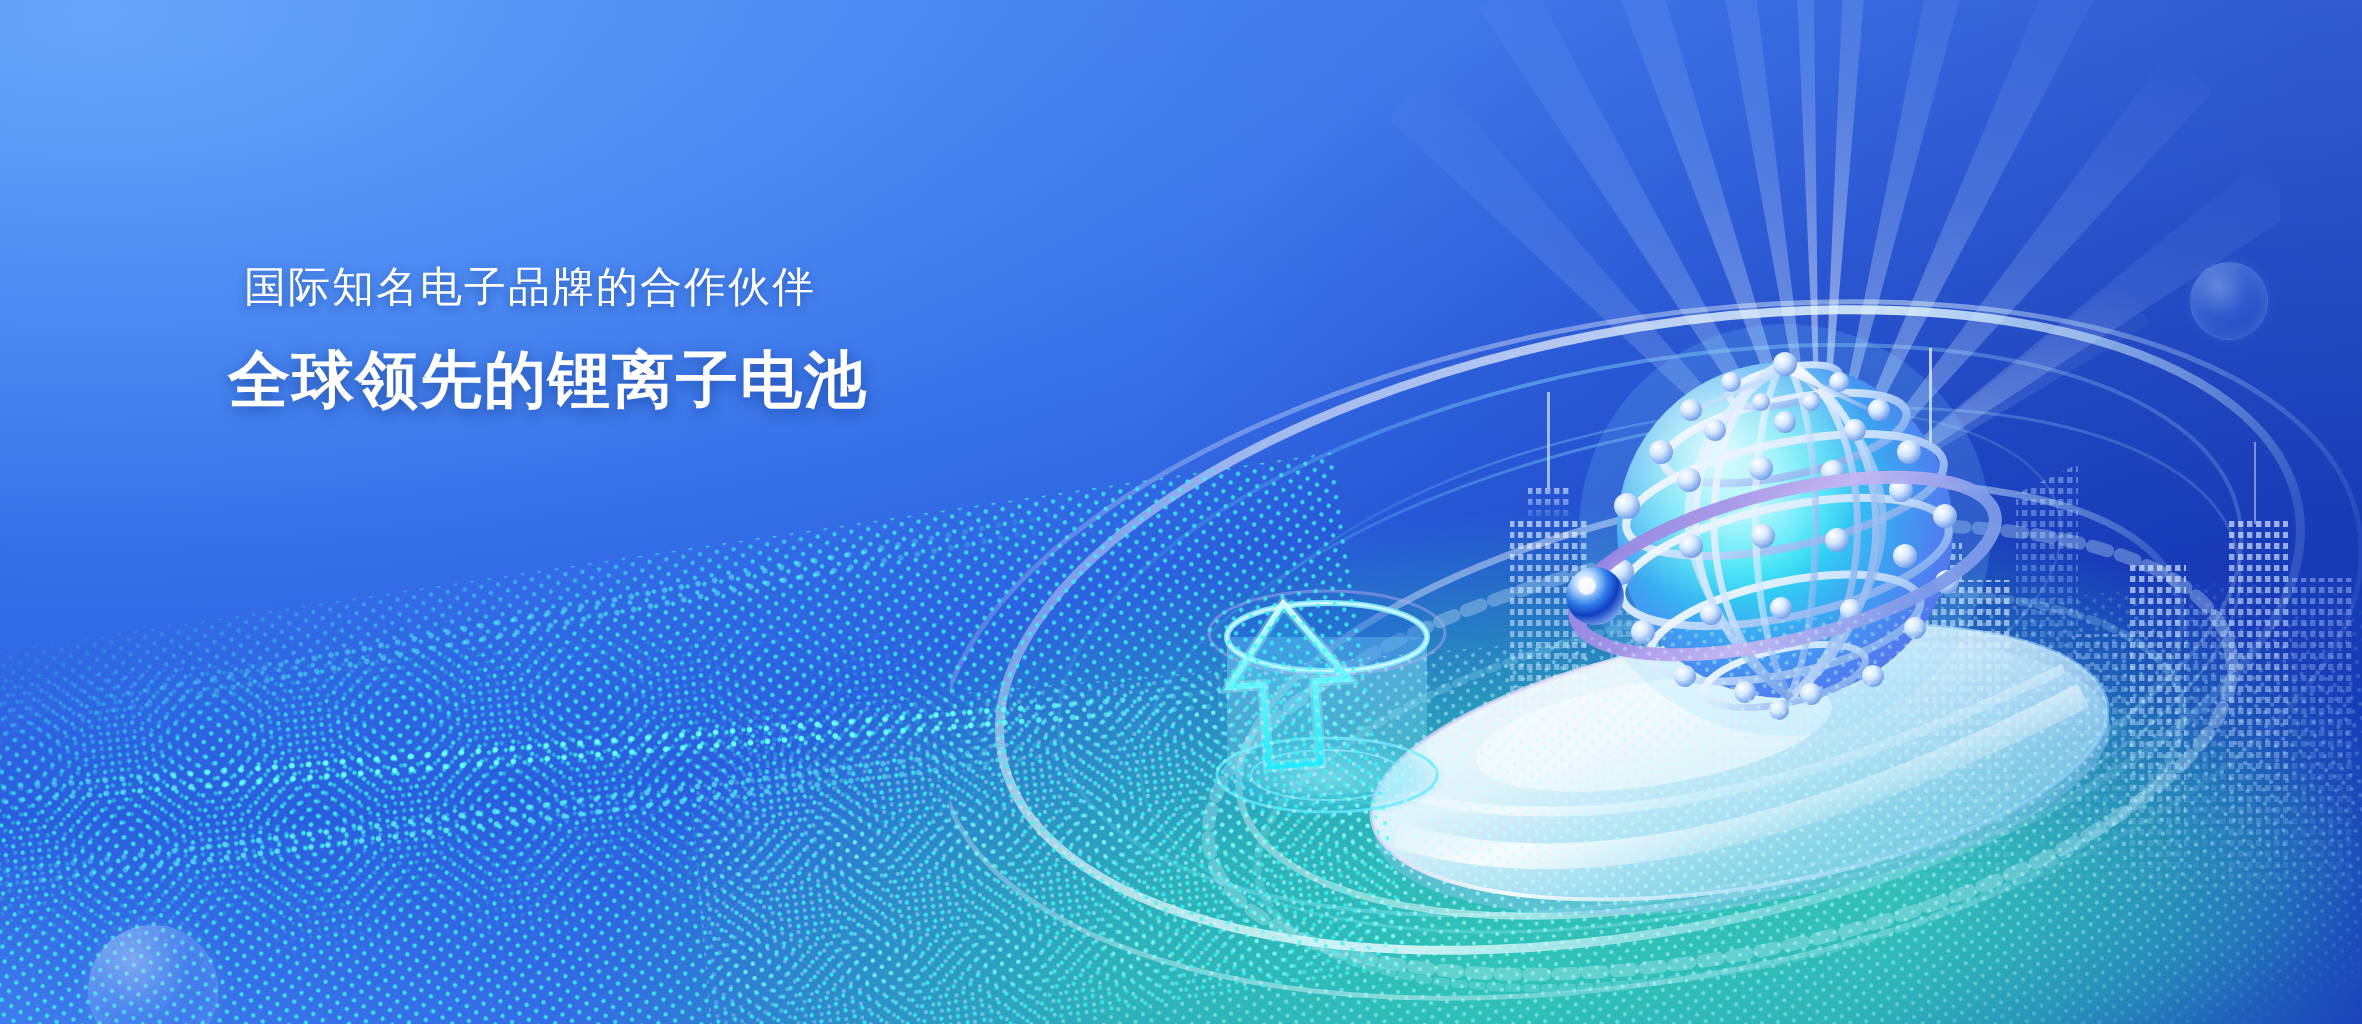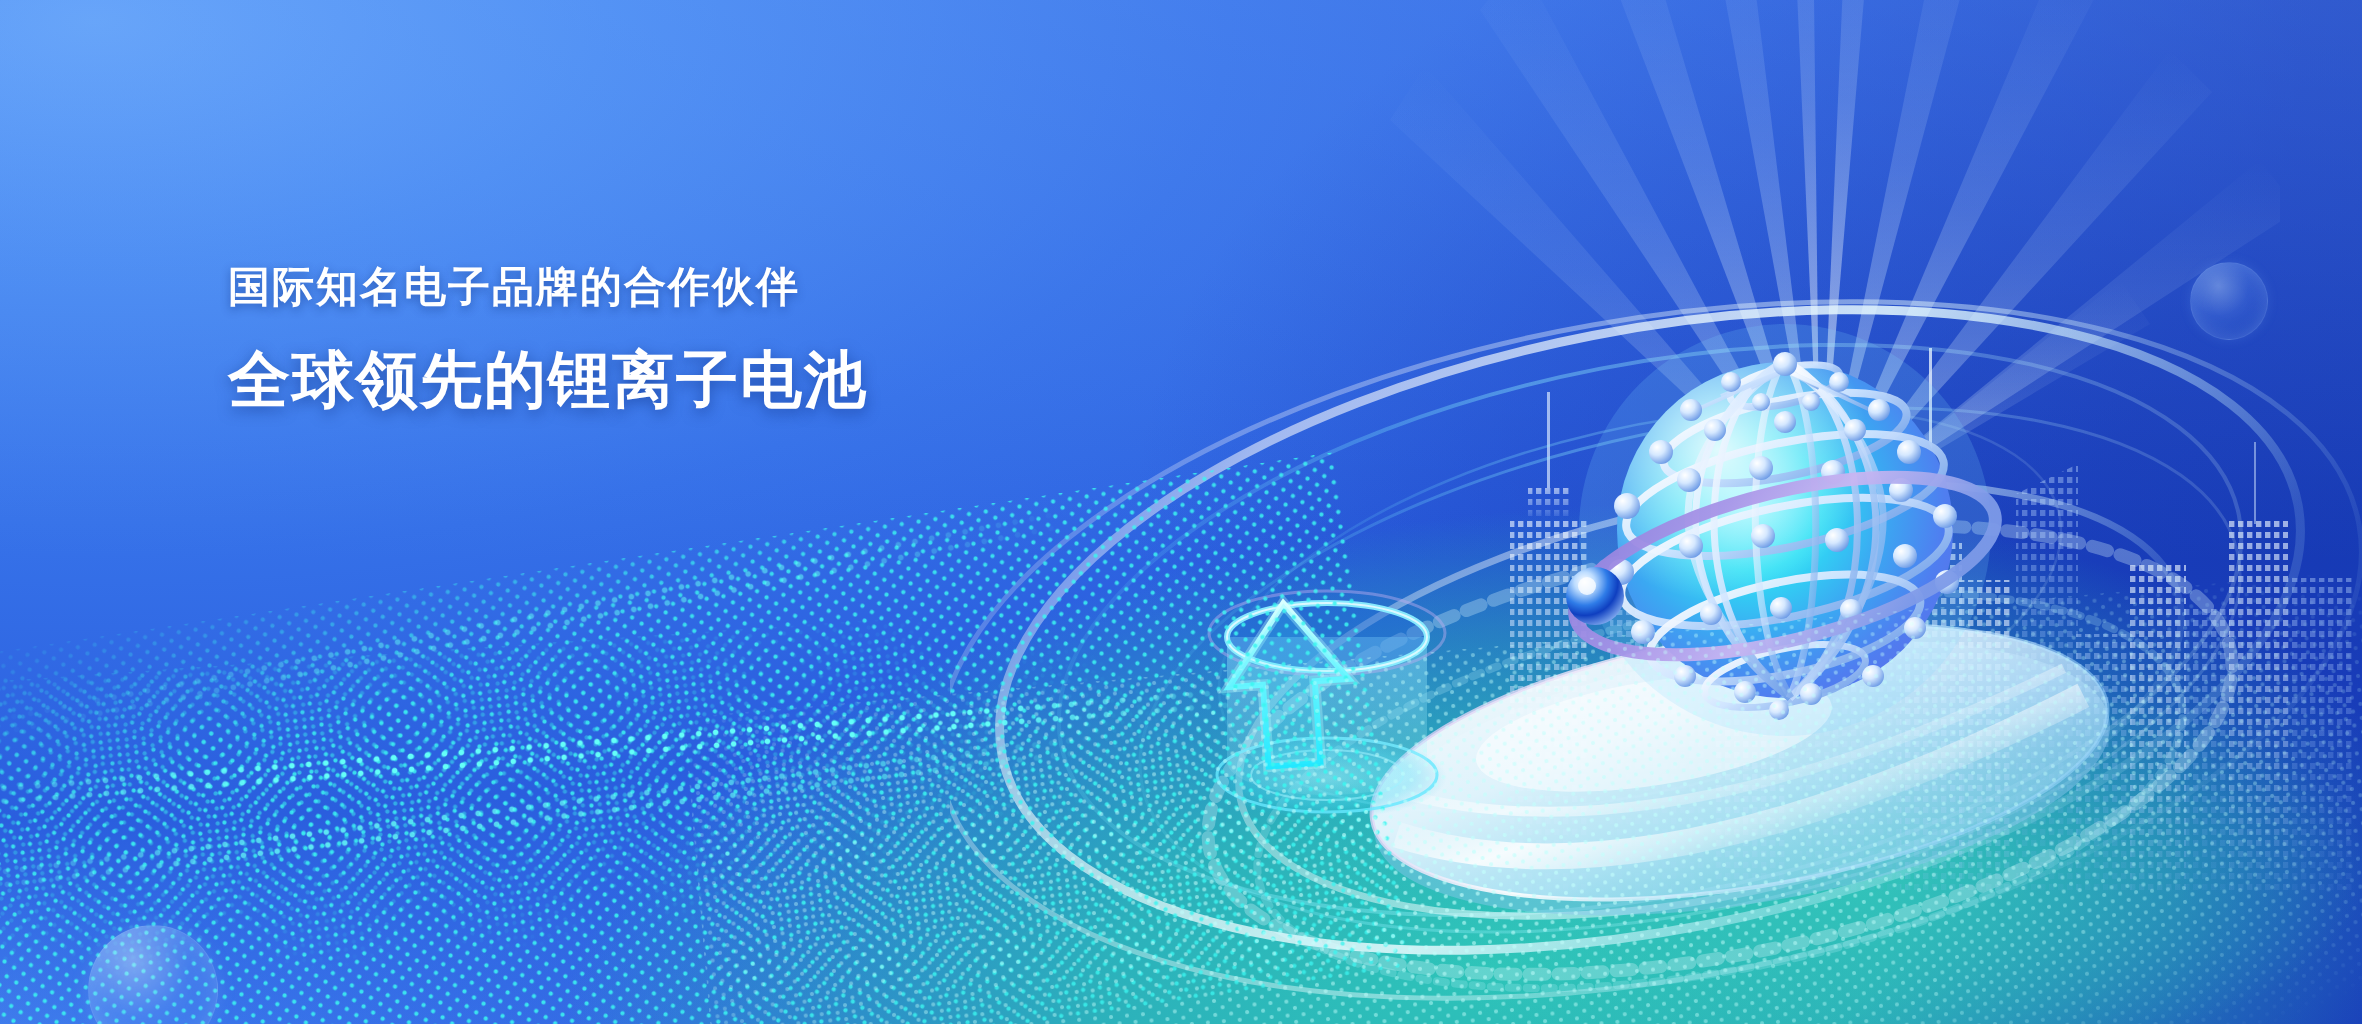--- a/index.html
+++ b/index.html
@@ -139,24 +139,24 @@
 
   
   #copy{
     position:absolute;
     left:228px; top:262px;
     z-index:40;
     color:#ffffff;
   }
   #eyebrow{
     font-size:42px;
-    font-weight:700;
+    font-weight:400;
     letter-spacing:2px;
     line-height:1.2;
-    margin:0 0 26px 0;
+    margin:0 0 26px 16px;
     text-shadow:0 3px 10px rgba(8,40,120,.45);
     white-space:nowrap;
   }
   #headline{
     margin:0;
     font-size:62px;
     font-weight:700;
     letter-spacing:2px;
     line-height:1.34;
     text-shadow:0 4px 14px rgba(8,40,120,.5);

